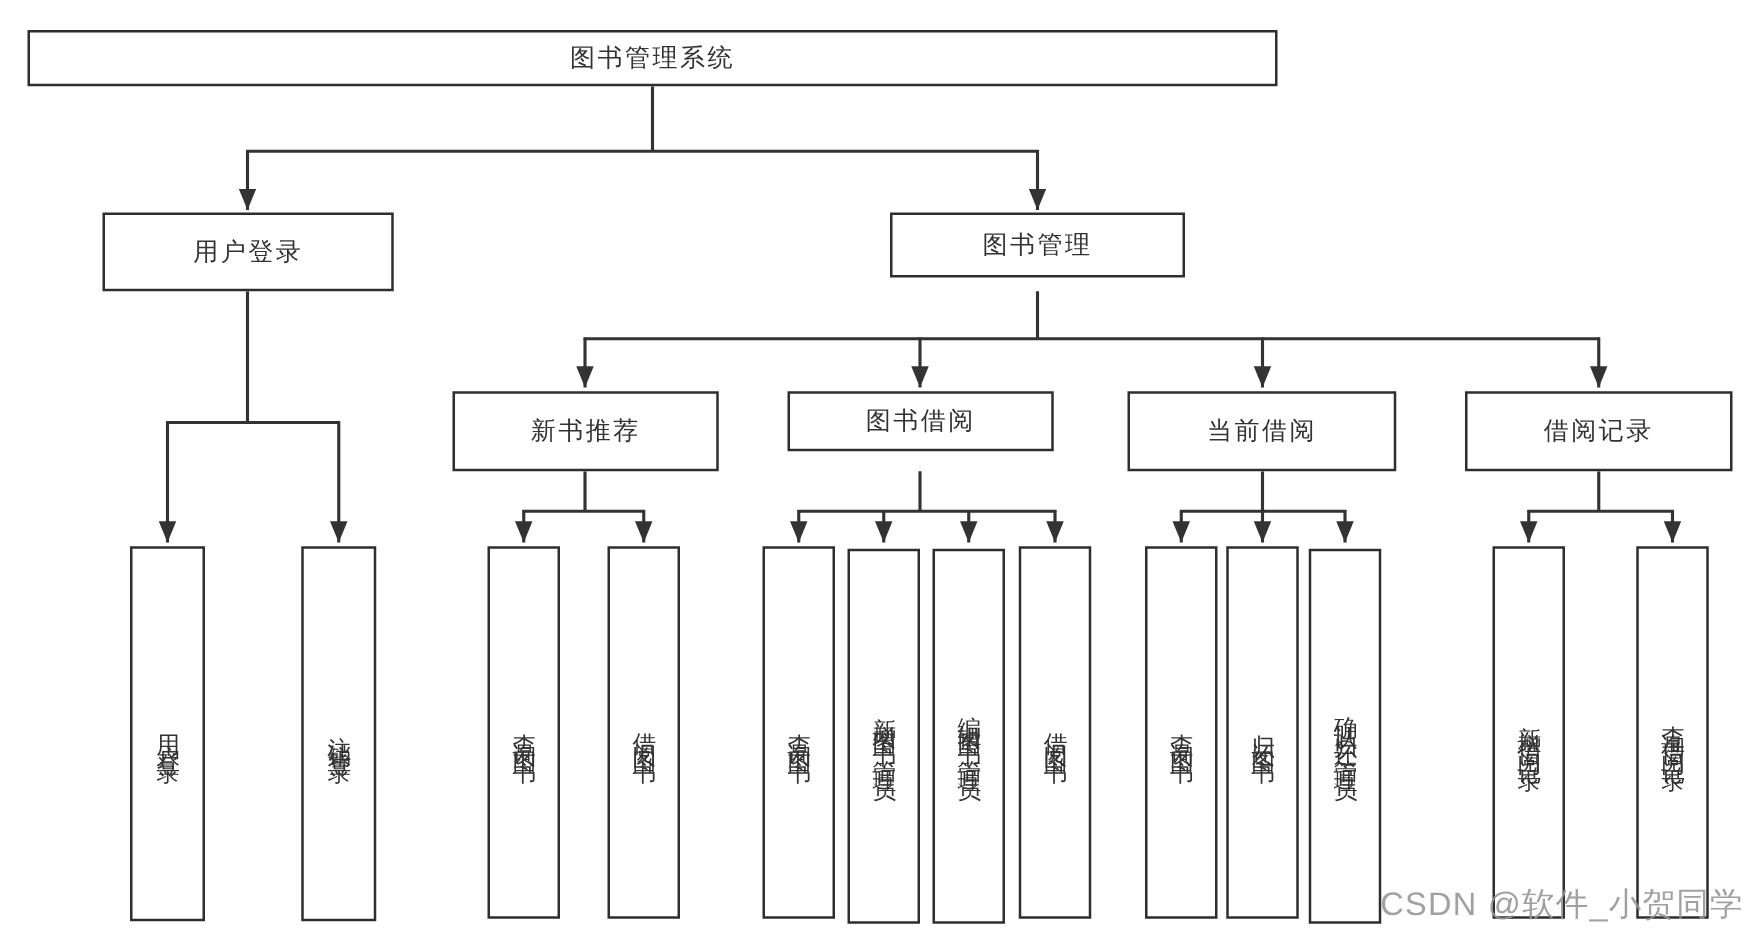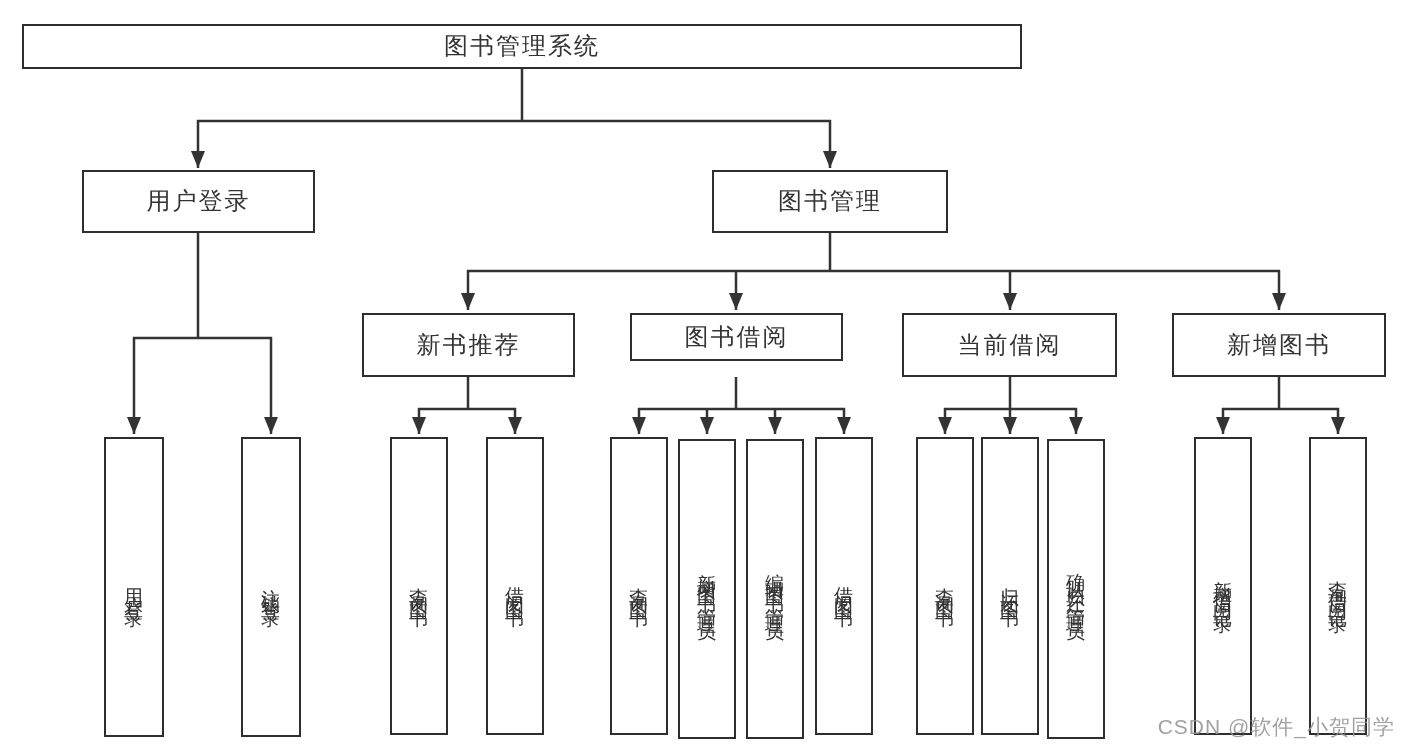--- a/index.html
+++ b/index.html
@@ -29,35 +29,35 @@
     align-items: center;
     justify-content: center;
     color: #333333;
     box-sizing: border-box;
   }
   .box .label {
     white-space: nowrap;
     line-height: 1.2;
   }
   .h .label {
-    font-size: 24px;
+    font-size: 20px;
     letter-spacing: 2px;
   }
   .v .label {
     writing-mode: vertical-rl;
     text-orientation: mixed;
     font-size: 19px;
     letter-spacing: 7px;
     line-height: 1;
   }
   .watermark {
     position: absolute;
     right: 10px;
     bottom: 6px;
-    font-size: 21px;
+    font-size: 26px;
     color: rgba(148, 148, 148, 0.88);
     letter-spacing: 1px;
     z-index: 10;
     pointer-events: none;
   }
 </style>
 </head>
 <body>
 
 <div class="stage">
@@ -103,35 +103,35 @@
     <line x1="1338" y1="408" x2="1338" y2="434" marker-end="url(#arrow)"></line>
   </svg>
 
   <div class="box h" style="left:22px; top:24px; width:1000px; height:45px;">
     <span class="label">图书管理系统</span>
   </div>
 
   <div class="box h" style="left:82px; top:170px; width:233px; height:63px;">
     <span class="label">用户登录</span>
   </div>
-  <div class="box h" style="left:712px; top:170px; width:236px; height:63px;">
+  <div class="box h" style="left:712px; top:170px; width:236px; height:52px;">
     <span class="label">图书管理</span>
   </div>
 
   <div class="box h" style="left:362px; top:313px; width:213px; height:64px;">
     <span class="label">新书推荐</span>
   </div>
   <div class="box h" style="left:630px; top:313px; width:213px; height:48px;">
     <span class="label">图书借阅</span>
   </div>
   <div class="box h" style="left:902px; top:313px; width:215px; height:64px;justify-content:center;">
     <span class="label">当前借阅</span>
   </div>
   <div class="box h" style="left:1172px; top:313px; width:214px; height:64px;">
-    <span class="label">新增图书</span>
+    <span class="label">借阅记录</span>
   </div>
 
   <div class="box v" style="left:104px; top:437px; width:60px; height:300px;">
     <span class="label">用户登录</span>
   </div>
   <div class="box v" style="left:241px; top:437px; width:60px; height:300px;">
     <span class="label">注销登录</span>
   </div>
 
   <div class="box v" style="left:390px; top:437px; width:58px; height:298px;">

